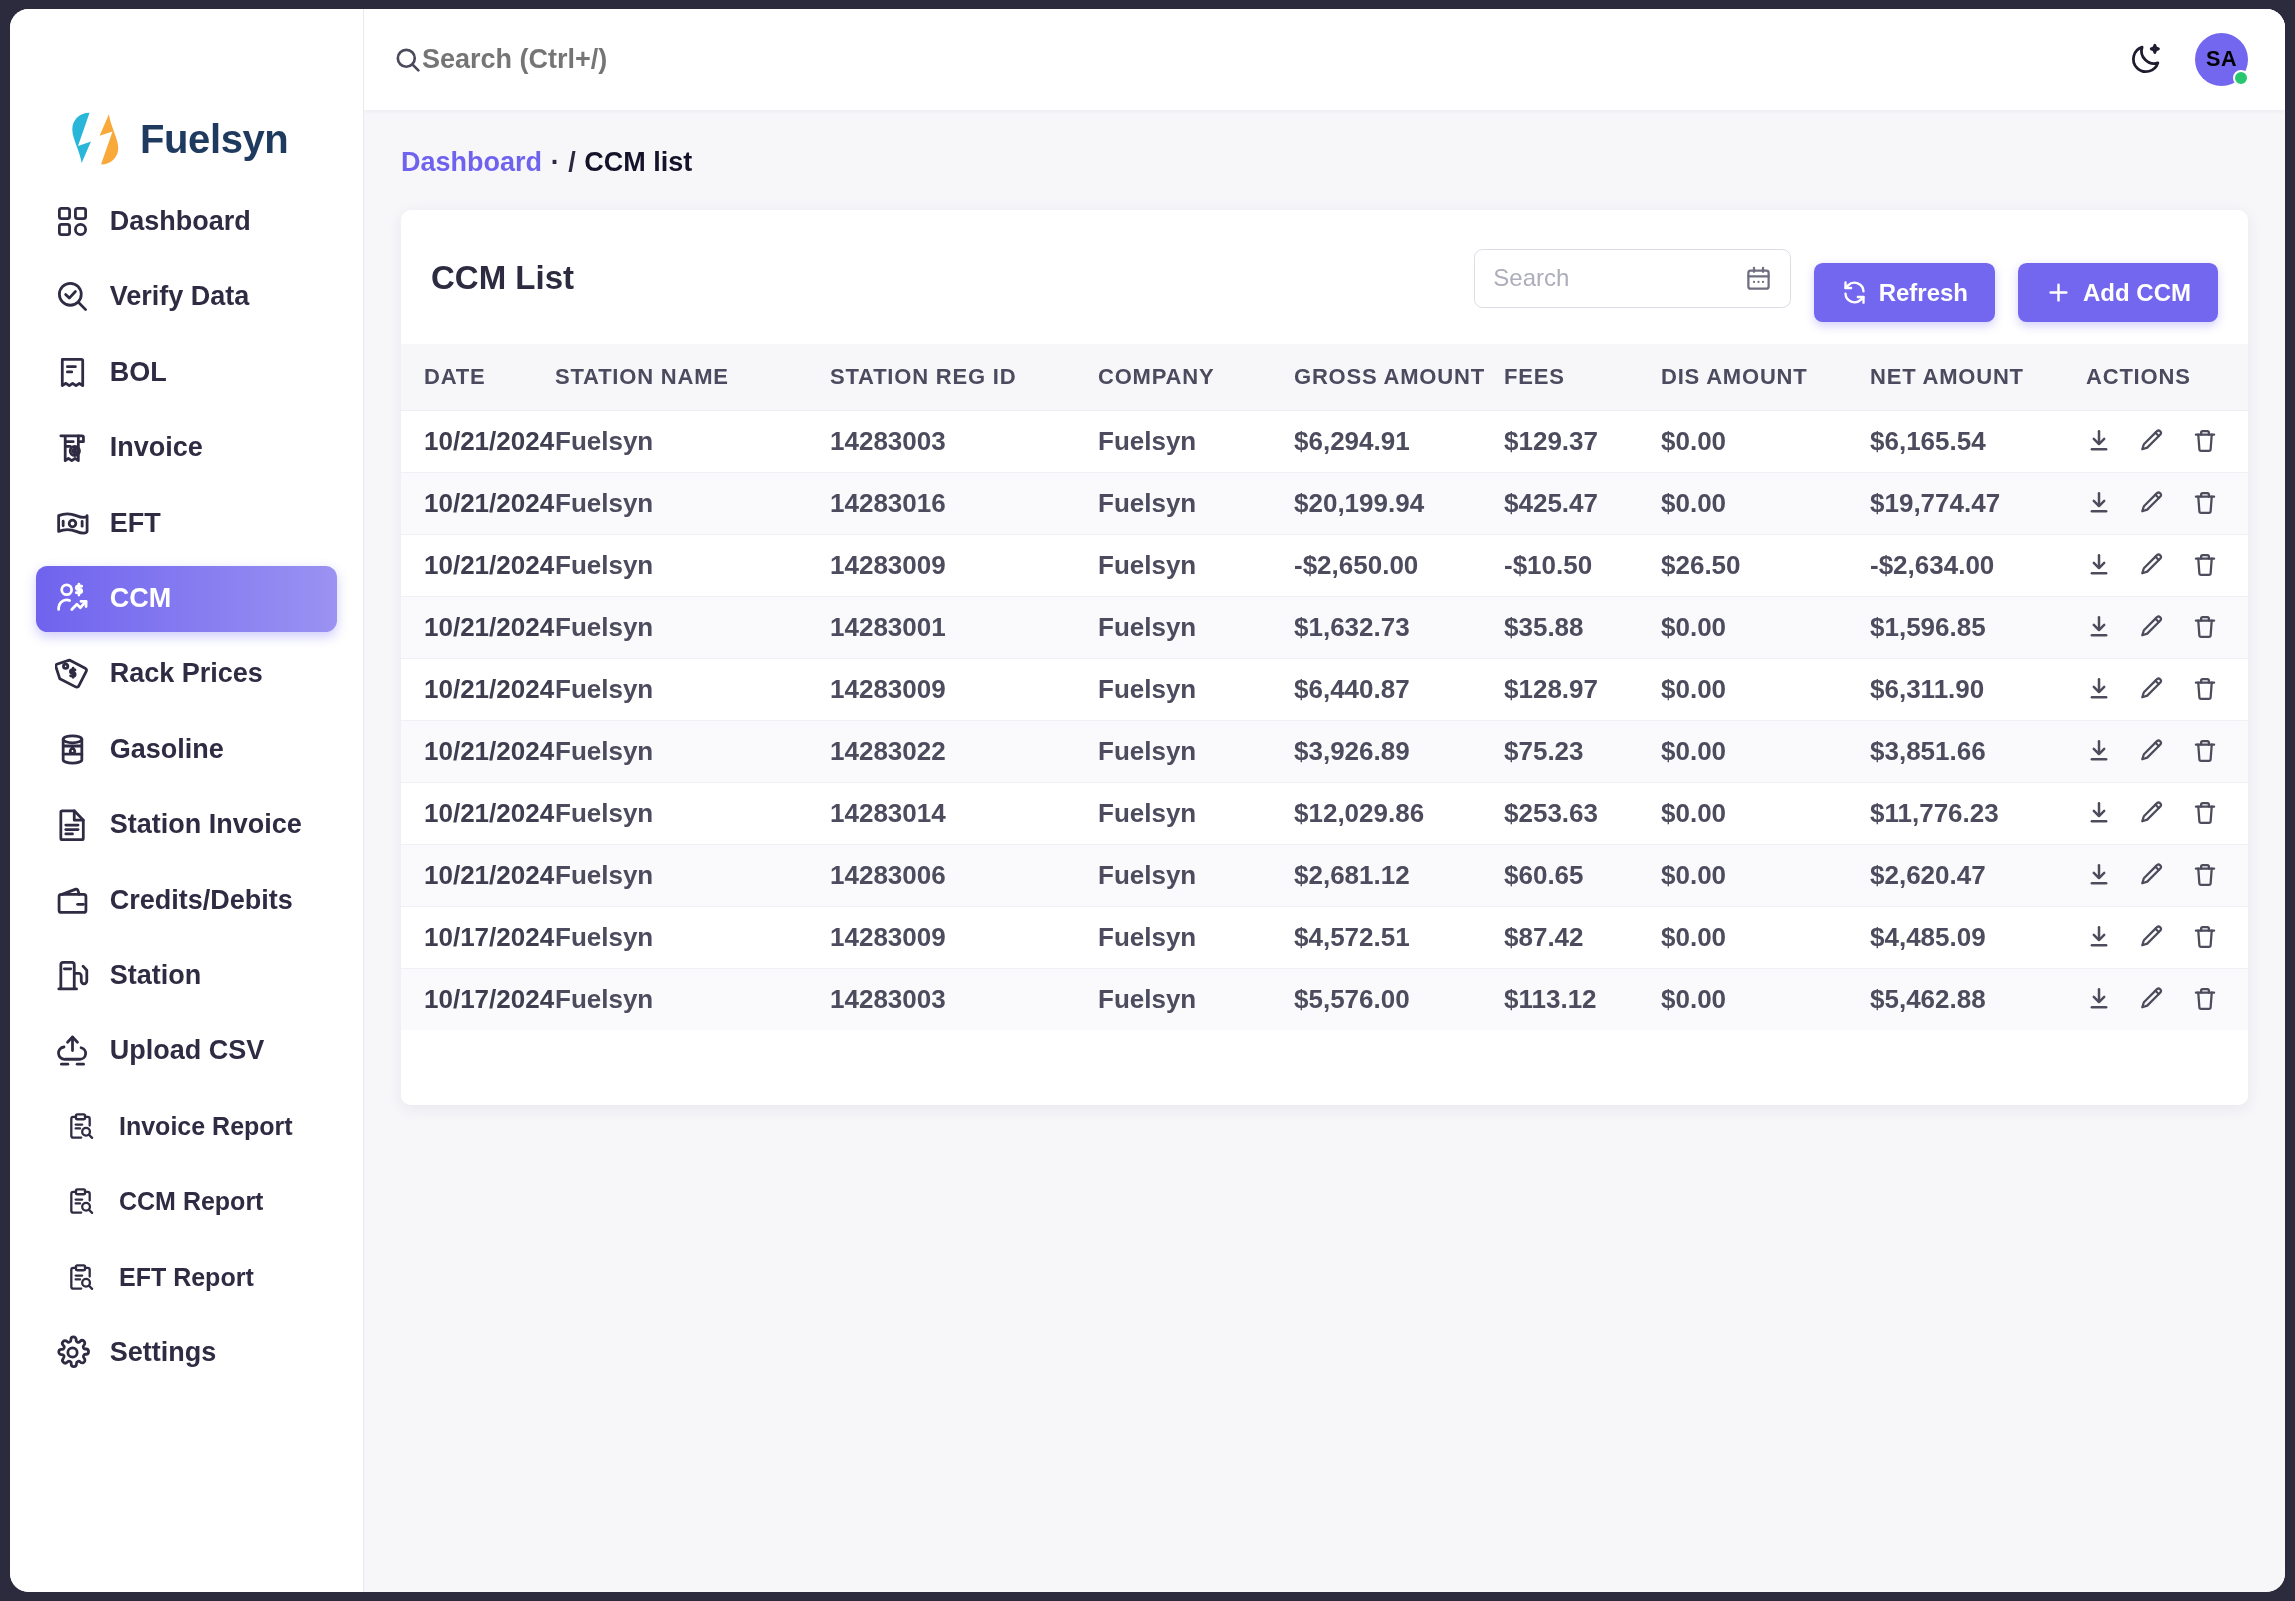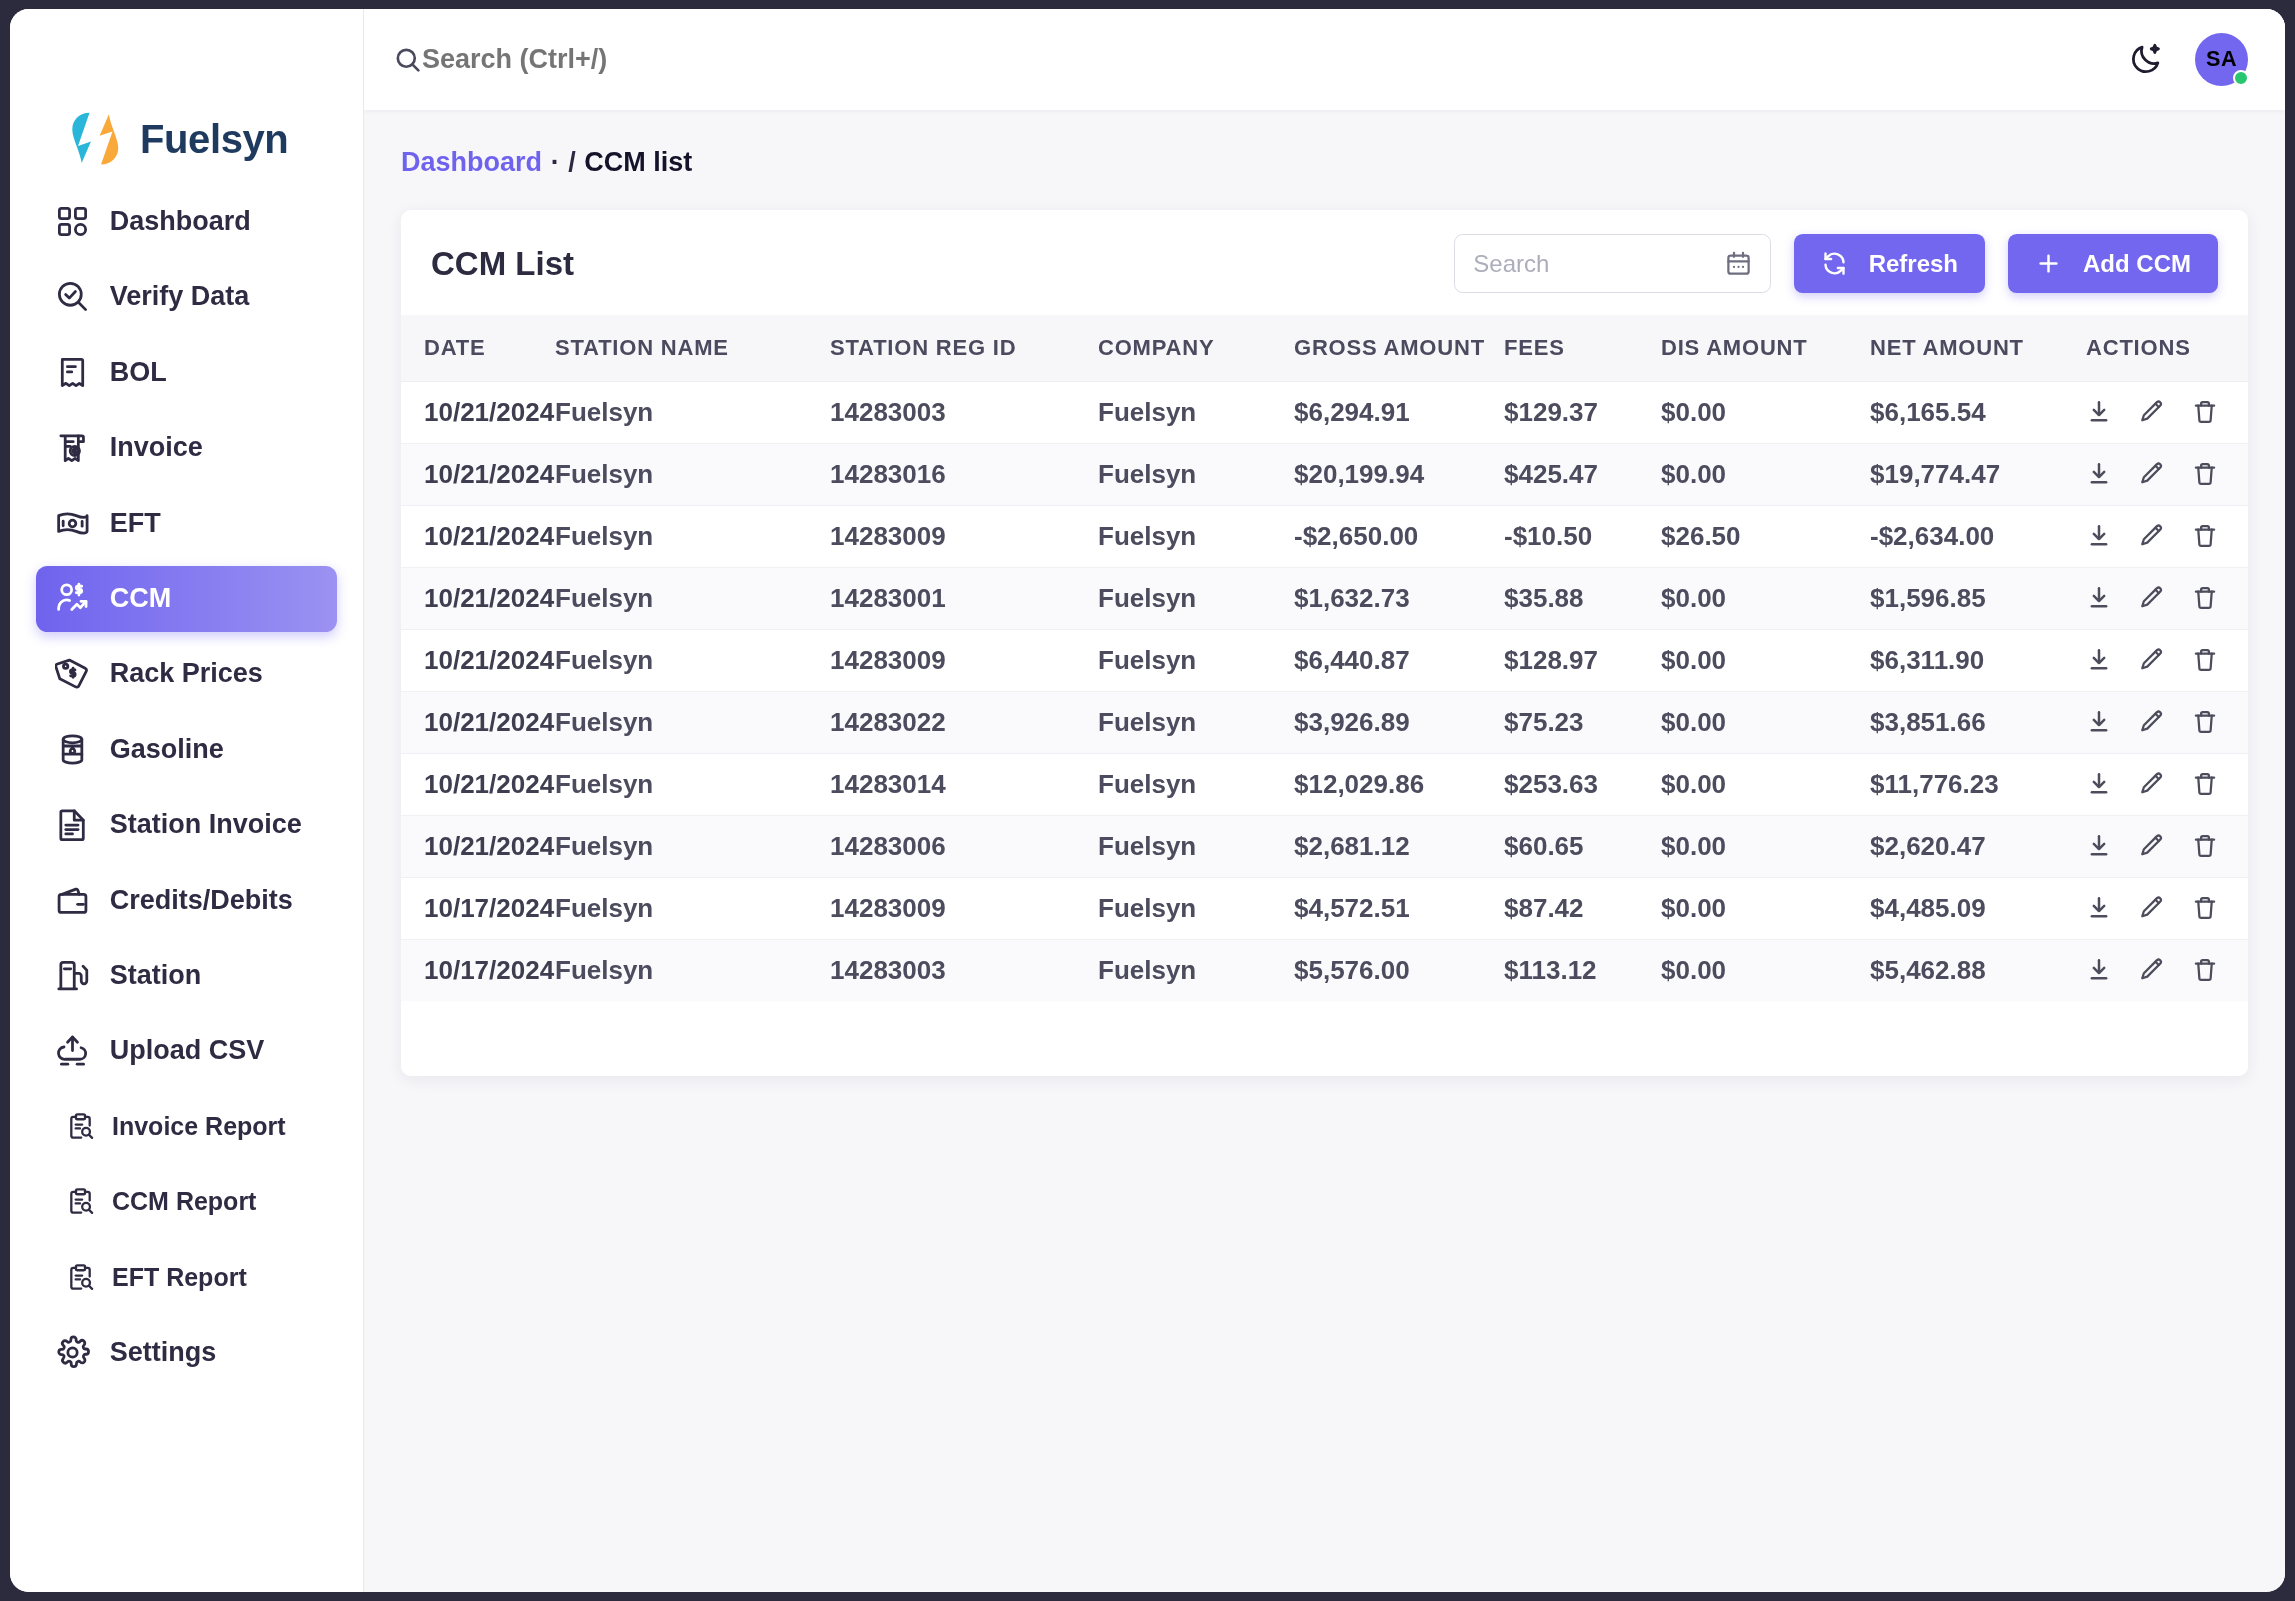--- a/index.html
+++ b/index.html
@@ -45,21 +45,21 @@
     gap: 20px;
     height: 66px;
     padding: 0 18.7px;
     border-radius: 11.5px;
     color: #2f2b43;
     font-size: 27px;
     font-weight: 600;
     cursor: pointer;
     margin-bottom: 9.4px;
   }
-  .nav-item.sub { padding-left: 30px; gap: 17px; font-size: 25px; }
+  .nav-item.sub { padding-left: 30px; gap: 24px; font-size: 25px; }
   .nav-item.sub .nav-ico { width: 29px; height: 29px; flex: 0 0 29px; }
   .nav-item.active {
     background: linear-gradient(90deg, #6f63ee 0%, #9b92f2 100%);
     color: #ffffff;
     box-shadow: 0 4.3px 11.5px rgba(110,99,238,0.32);
   }
   .nav-ico {
     width: 35px; height: 35px; flex: 0 0 35px;
     display: flex; align-items: center; justify-content: center;
   }
@@ -144,26 +144,27 @@
   }
   .tool-search input::placeholder { color: #adadbb; }
   .cal-ico { width: 27px; height: 27px; flex: 0 0 27px; color: #6e6e80; }
   .cal-ico svg { width: 100%; height: 100%; }
   .btn {
     height: 59px;
     border-radius: 8.6px;
     background: #7367ef;
     color: #ffffff;
     display: flex; align-items: center; justify-content: center;
-    gap: 21px;
+    gap: 11px;
     font-size: 24px; font-weight: 700;
     padding: 0 27px;
     border: none; cursor: pointer;
     font-family: inherit;
     box-shadow: 0 3.6px 10px rgba(115,103,239,0.3);
+    margin-top: 29px;
   }
   .btn .bico { width: 27px; height: 27px; flex: 0 0 27px; }
   .btn .bico svg { width: 100%; height: 100%; }
 
   
   table { width: 100%; border-collapse: collapse; table-layout: fixed; }
   thead tr { background: #f7f7fa; }
   th {
     text-align: left;
     font-size: 22px; font-weight: 700;

